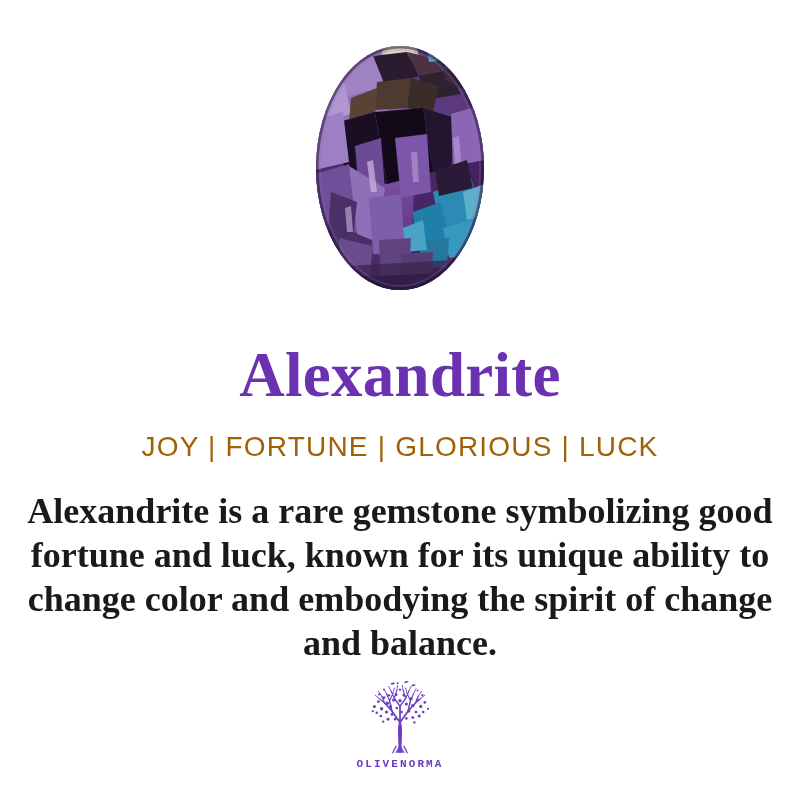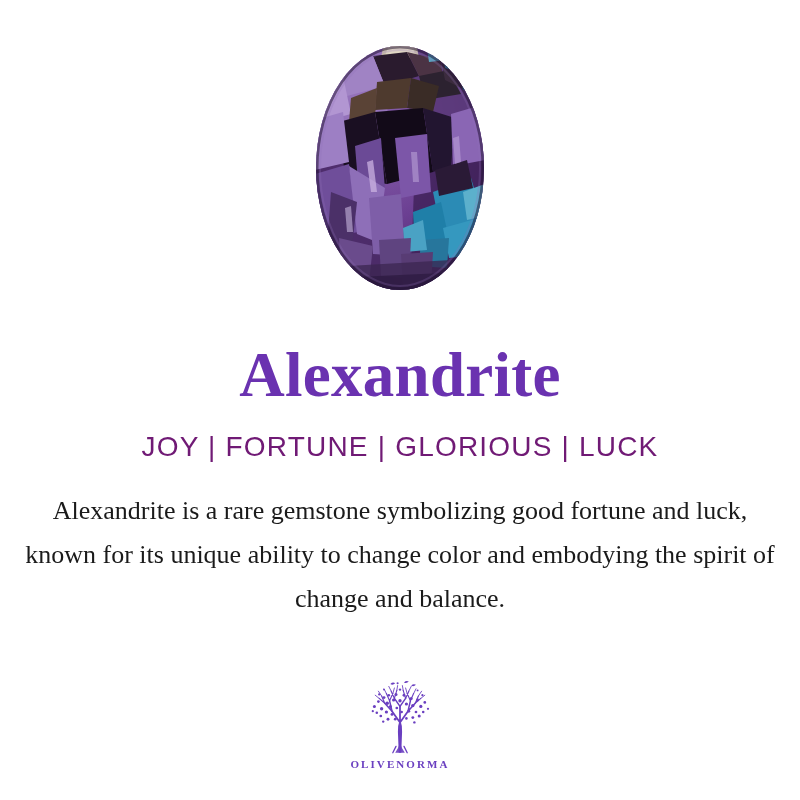--- a/index.html
+++ b/index.html
@@ -64,34 +64,34 @@
   
   .keywords {
     margin: 0;
     padding: 0;
     margin-top: 26px;
     font-family: "Liberation Sans", sans-serif;
     font-weight: 300;
     font-size: 28px;
     line-height: 1;
     letter-spacing: 1.2px;
-    color: #701a75;
+    color: #a16207;
     text-align: center;
     white-space: nowrap;
   }
 
   
   .description {
     margin: 0;
     padding: 0;
     margin-top: 28px;
     width: 760px;
     font-family: "Liberation Serif", serif;
-    font-weight: 400;
-    font-size: 26px;
+    font-weight: 700;
+    font-size: 36px;
     line-height: 44px;
     color: #1a1a1a;
     text-align: center;
   }
 
   
   .logo {
     position: absolute;
     left: 0;
     right: 0;
@@ -100,21 +100,21 @@
     flex-direction: column;
     align-items: center;
   }
   .logo-mark {
     display: block;
     width: 80px;
     height: 80px;
   }
   .logo-text {
     margin-top: 2px;
-    font-family: Liberation Serif, serif;
+    font-family: Liberation Mono, monospace;
     font-weight: 700;
     font-size: 11px;
     letter-spacing: 2.1px;
     color: #6a3fc0;
     text-align: center;
   }
 </style>
 </head>
 <body>
 

